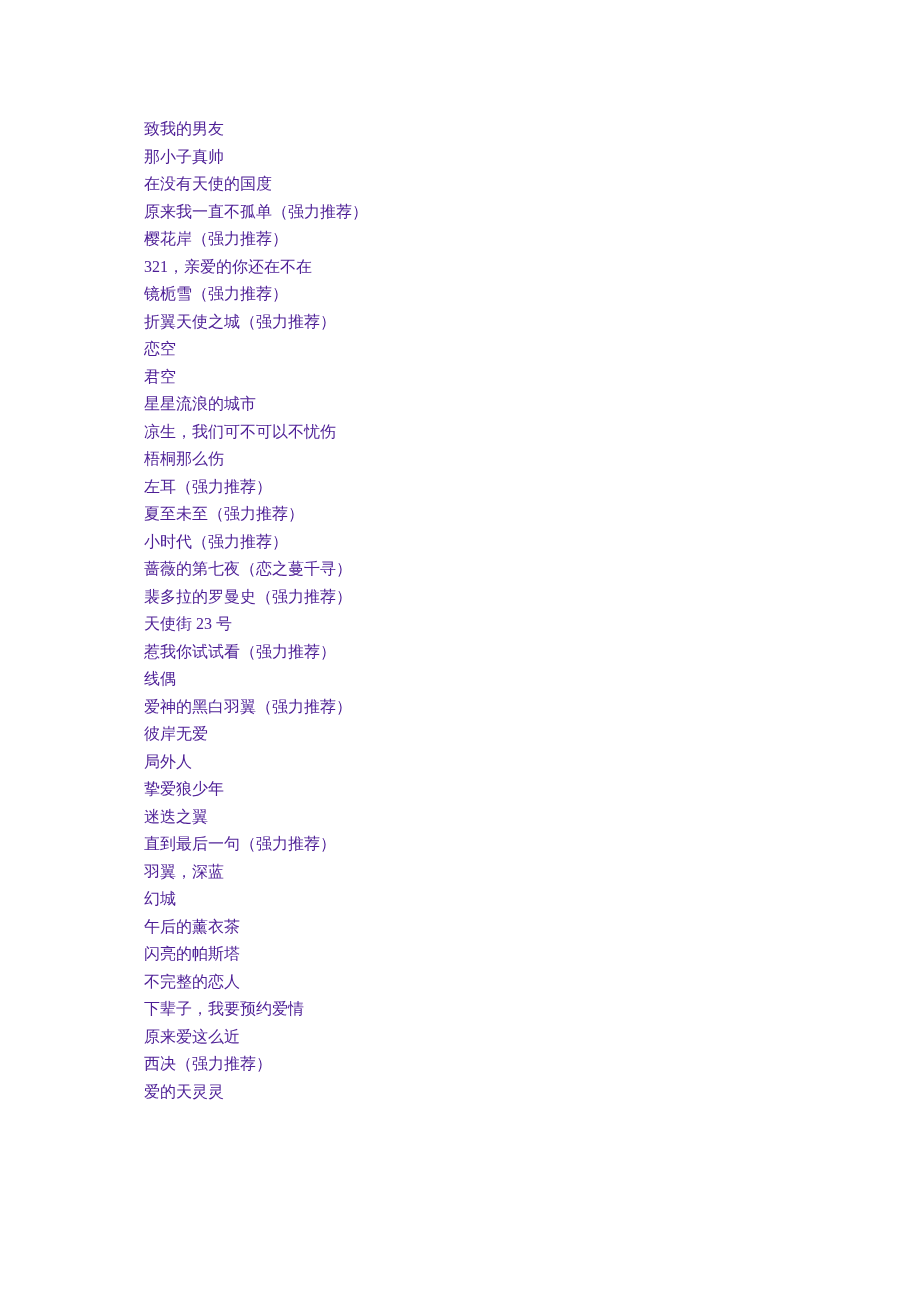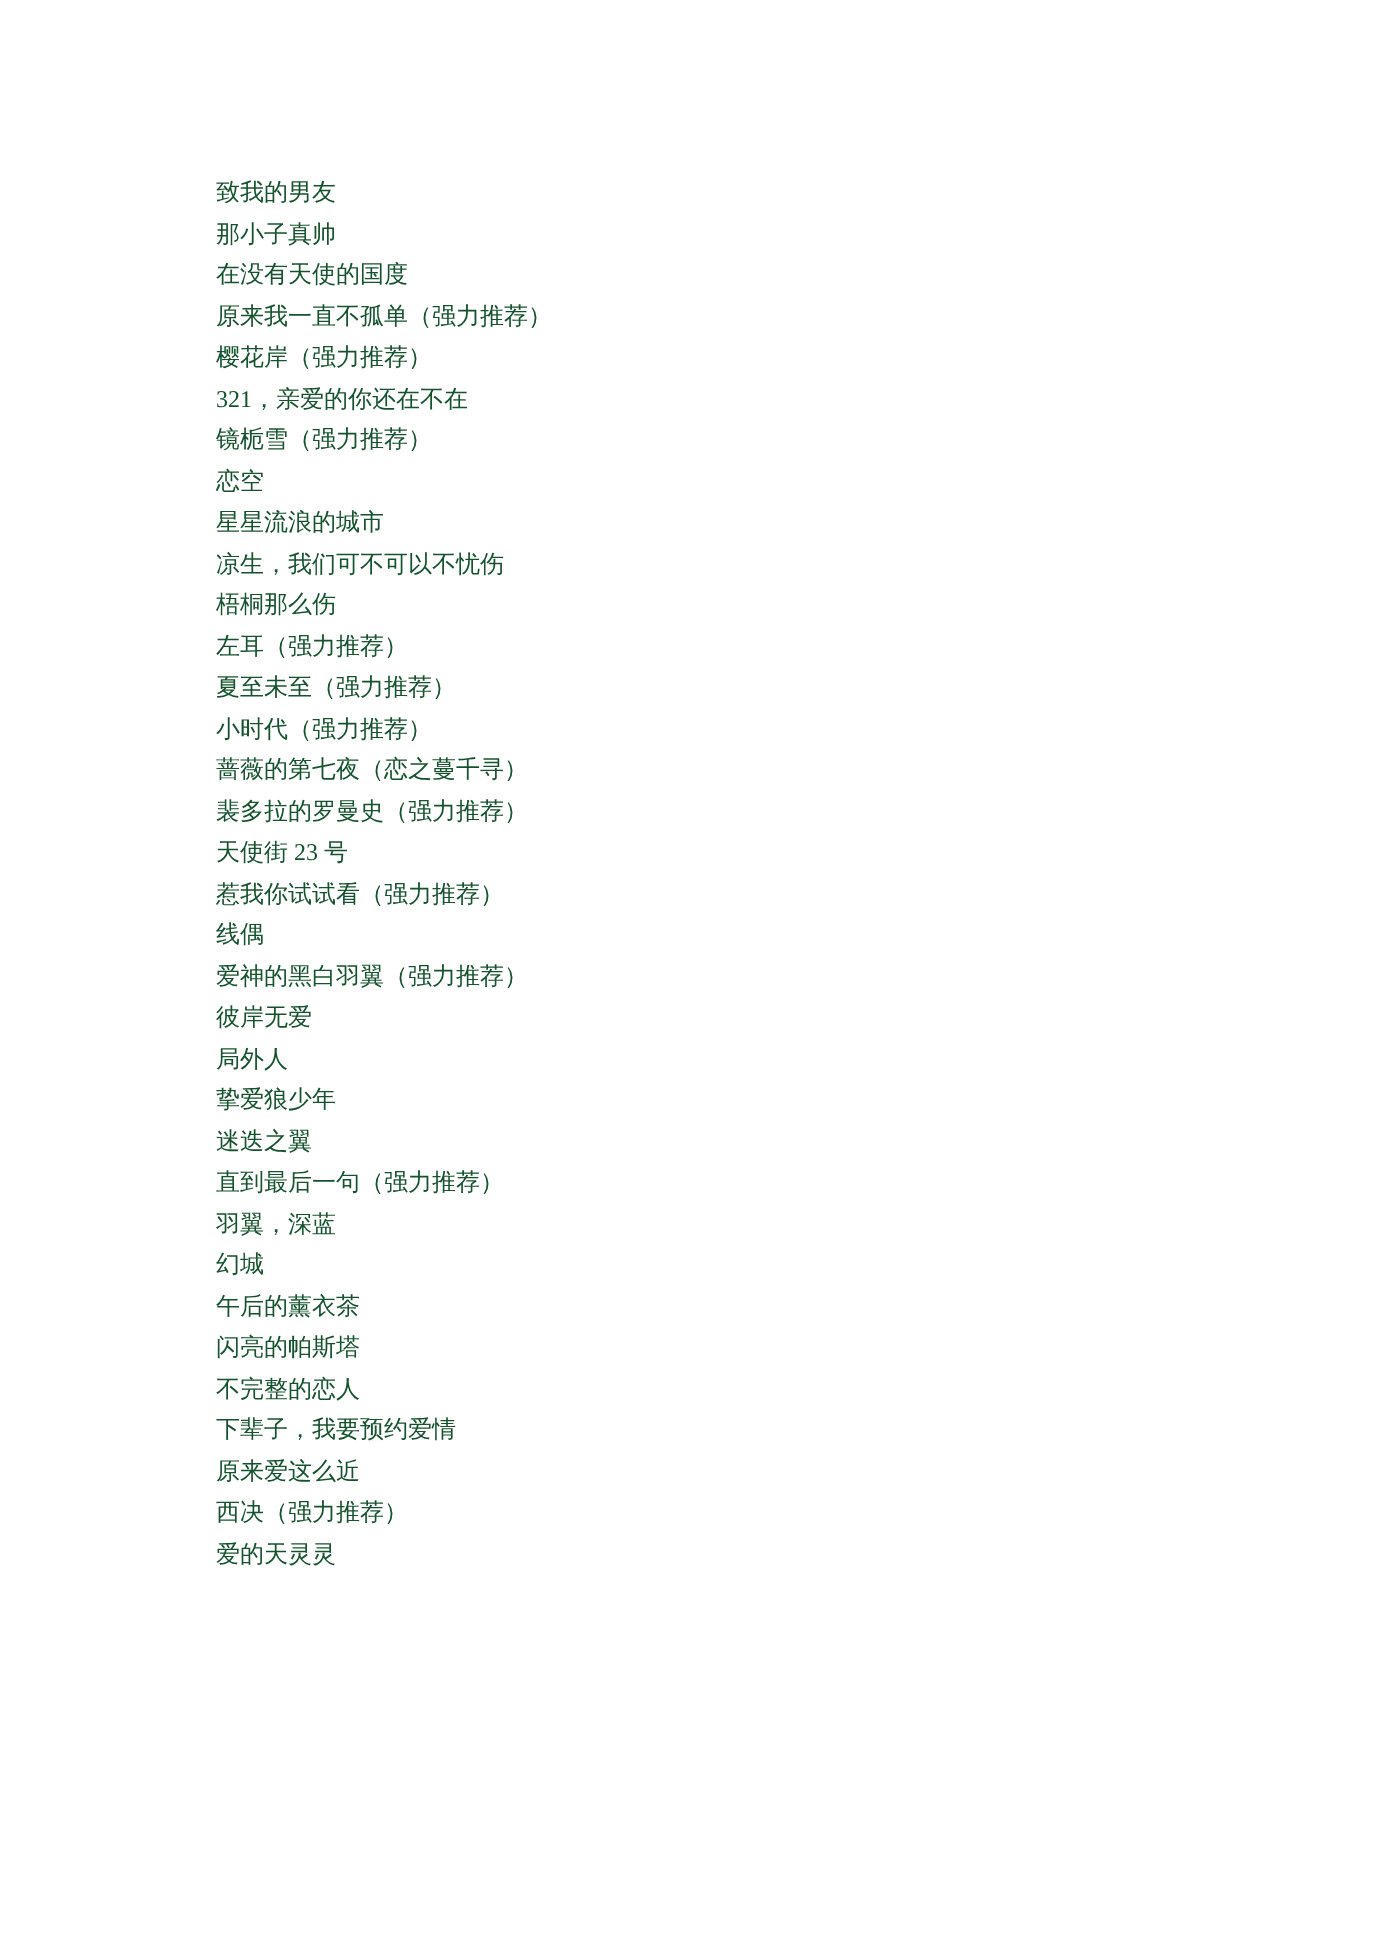--- a/index.html
+++ b/index.html
@@ -8,36 +8,38 @@
       background: #ffffff;
       width: 920px;
       font-family: "SimSun", "宋体", serif;
     }
     .page {
       padding: 115px 0 100px 144px;
     }
     .line {
       font-size: 16px;
       line-height: 27.5px;
-      color: #14532d;
+      color: #4c1d95;
       white-space: nowrap;
     }
   </style>
 </head>
 <body>
 
 <div class="page">
   <div class="line">致我的男友</div>
   <div class="line">那小子真帅</div>
   <div class="line">在没有天使的国度</div>
   <div class="line">原来我一直不孤单（强力推荐）</div>
   <div class="line">樱花岸（强力推荐）</div>
   <div class="line">321，亲爱的你还在不在</div>
   <div class="line">镜栀雪（强力推荐）</div>
+  <div class="line">折翼天使之城（强力推荐）</div>
   <div class="line">恋空</div>
+  <div class="line">君空</div>
   <div class="line">星星流浪的城市</div>
   <div class="line">凉生，我们可不可以不忧伤</div>
   <div class="line">梧桐那么伤</div>
   <div class="line">左耳（强力推荐）</div>
   <div class="line">夏至未至（强力推荐）</div>
   <div class="line">小时代（强力推荐）</div>
   <div class="line">蔷薇的第七夜（恋之蔓千寻）</div>
   <div class="line">裴多拉的罗曼史（强力推荐）</div>
   <div class="line">天使街 23 号</div>
   <div class="line">惹我你试试看（强力推荐）</div>

